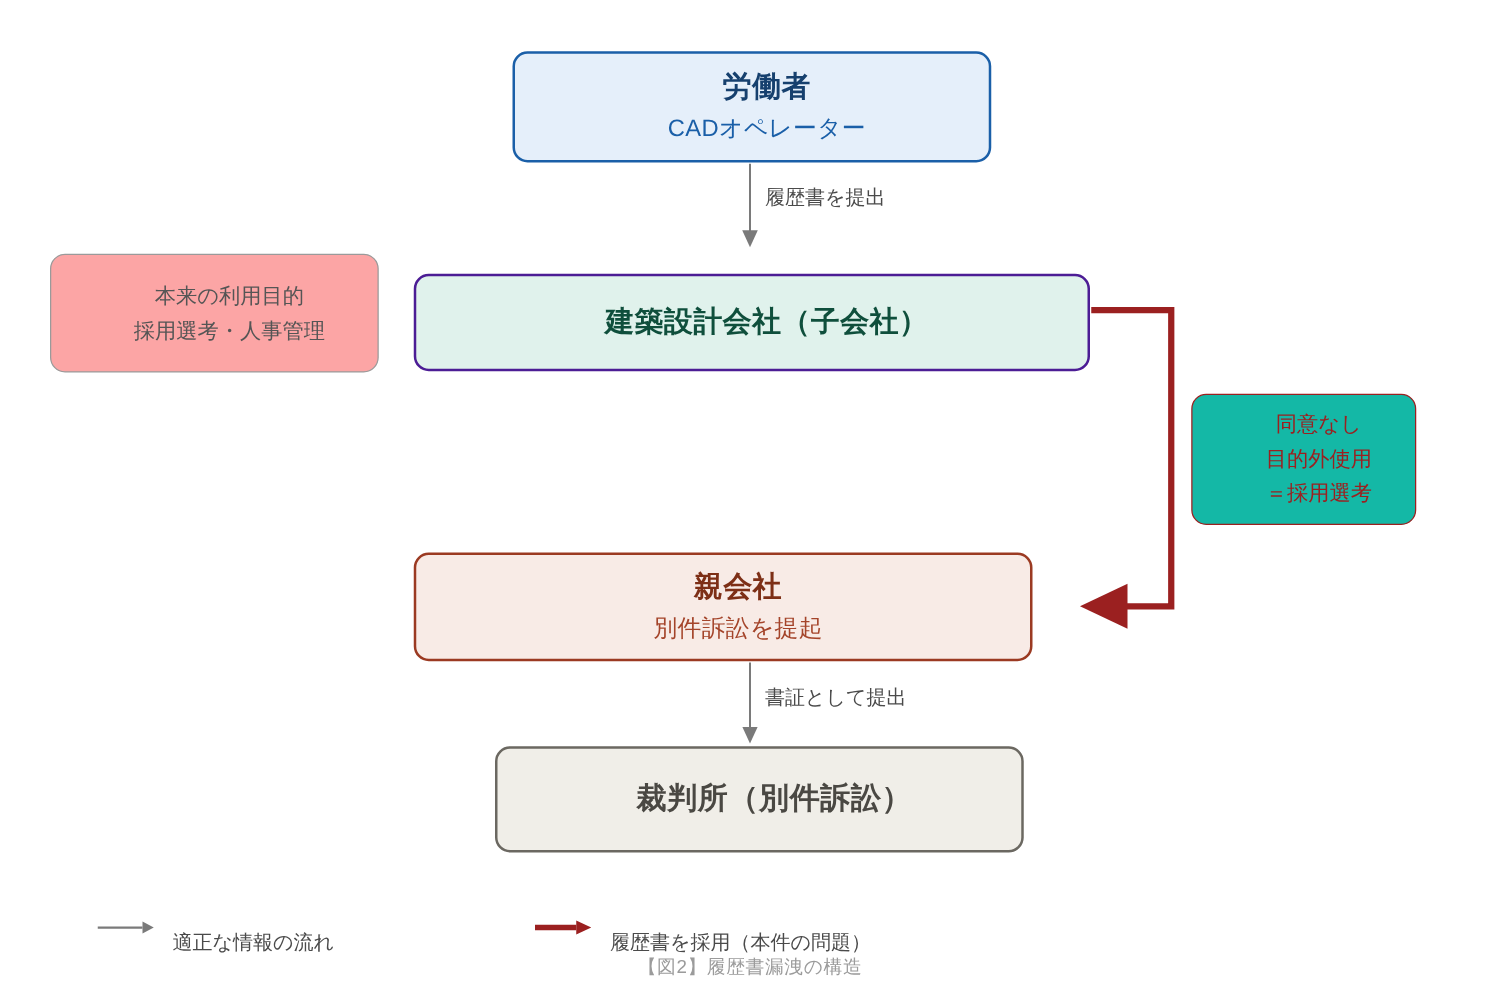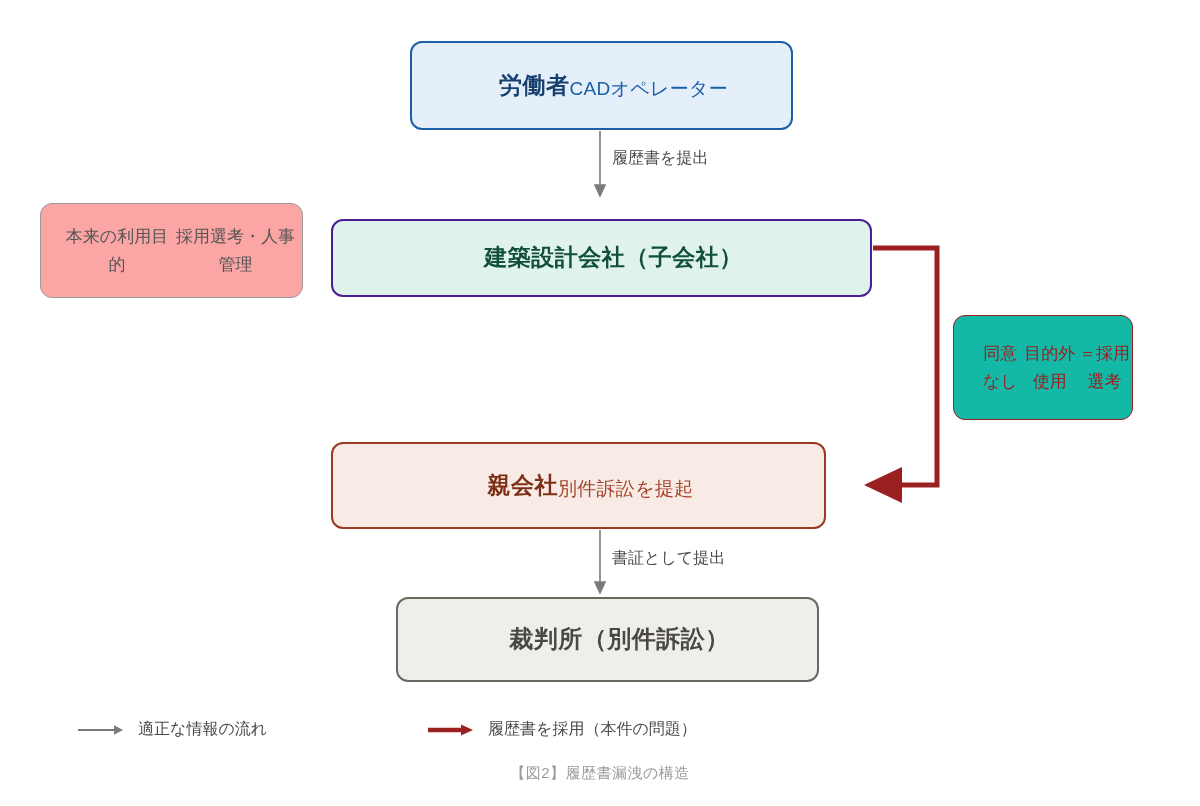--- a/index.html
+++ b/index.html
@@ -24,21 +24,21 @@
     top: 0;
     width: 1200px;
     height: 806px;
     pointer-events: none;
   }
   .node {
     position: absolute;
     box-sizing: border-box;
     border-radius: 12px;
     display: flex;
-    flex-direction: row;
+    flex-direction: column;
     align-items: center;
     justify-content: center;
     text-align: center;
     line-height: 1.35;
     padding-left: 24px;
   }
   .node .title {
     font-weight: bold;
     font-size: 23px;
     letter-spacing: 0.5px;
@@ -125,21 +125,21 @@
   #label-evidence { left: 612px; top: 548px; }
 
   .legend-item {
     position: absolute;
     display: flex;
     align-items: center;
     font-size: 16px;
     color: #4a4a4a;
     white-space: nowrap;
   }
-  .legend-item .lg-text { margin-left: 14px; }
+  .legend-item .lg-text { margin-left: 14px; margin-top: 25px; }
   #legend-proper { left: 78px; top: 719px; }
   #legend-illegal { left: 428px; top: 719px; }
   .legend-swatch { width: 46px; height: 14px; flex: 0 0 auto; }
 
   #caption {
     position: absolute;
     left: 0; top: 764px;
     width: 1200px;
     text-align: center;
     font-size: 15px;

